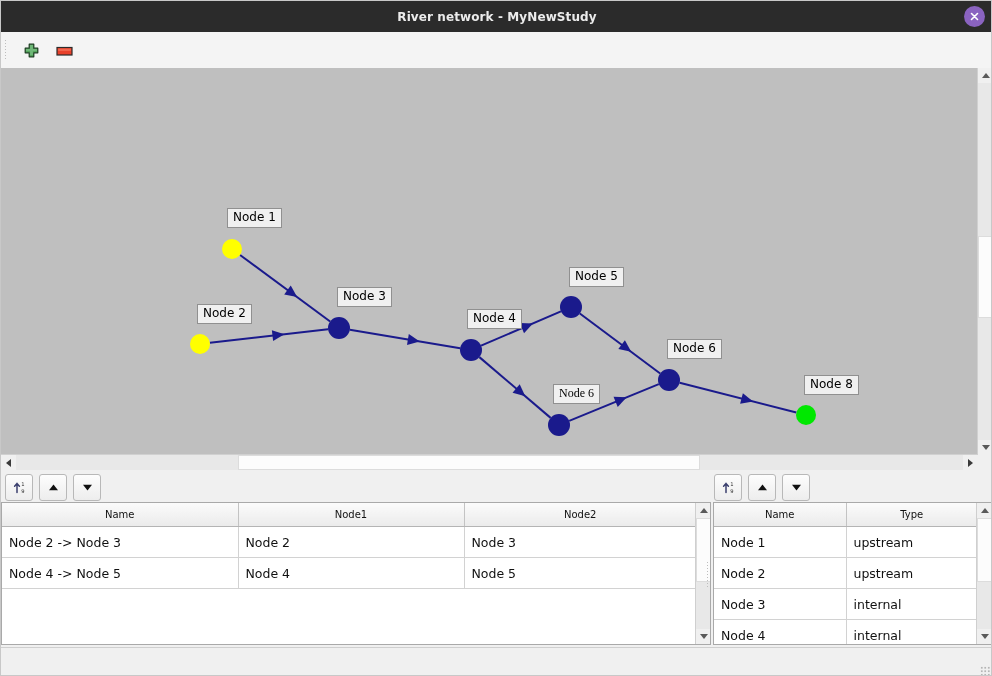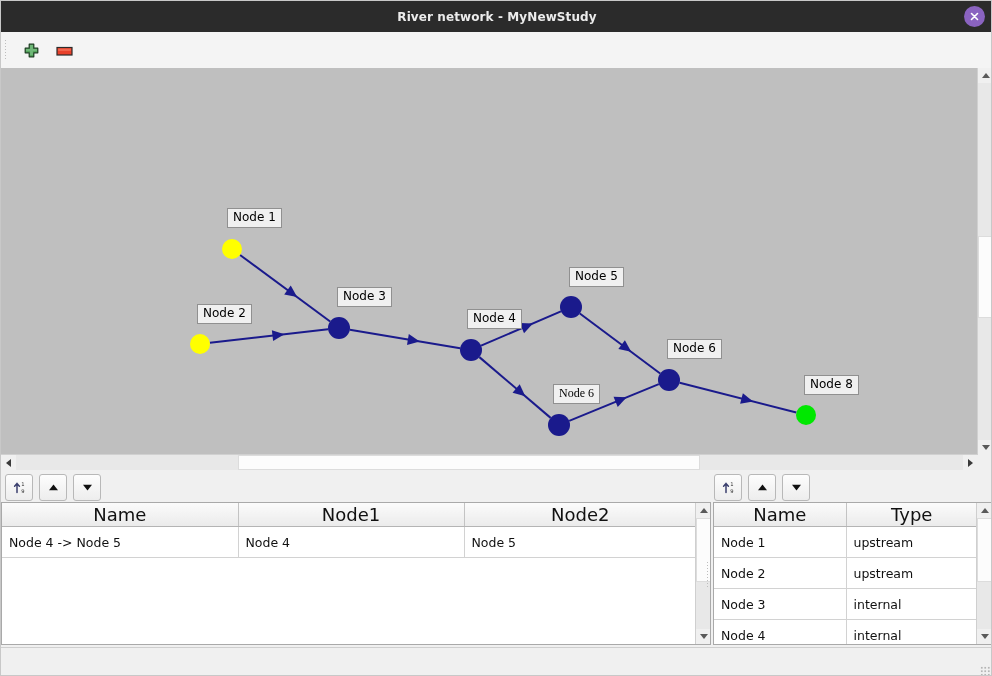--- a/index.html
+++ b/index.html
@@ -228,21 +228,21 @@
     table-layout: fixed;
     width: 100%;
     font-size: 12.5px;
   }
   table.grid th {
     height: 23px;
     background: linear-gradient(#fbfbfb, #ebebeb);
     border-right: 1px solid #c3c3c3;
     border-bottom: 1px solid #b4b4b4;
     font-weight: normal;
-    font-size: 18px;
+    font-size: 10px;
     color: #111;
     text-align: center;
     padding: 0;
   }
   table.grid td {
     height: 30px;
     border-right: 1px solid #d2d2d2;
     border-bottom: 1px solid #d2d2d2;
     padding: 0 0 0 7px;
     color: #111;
@@ -435,20 +435,25 @@
             </colgroup>
           <thead>
               <tr>
                 <th>Name</th>
                 <th>Node1</th>
                 <th>Node2</th>
               </tr>
             </thead>
           <tbody>
               <tr>
+                <td>Node 2 -&gt; Node 3</td>
+                <td>Node 2</td>
+                <td>Node 3</td>
+              </tr>
+              <tr>
                 <td>Node 4 -&gt; Node 5</td>
                 <td>Node 4</td>
                 <td>Node 5</td>
               </tr>
             </tbody>
         </table>
       </div>
       <div class="tbl-vscroll" style="left:693px; top:0;">
         <div class="sb-arrow" style="left:0; top:0;">
           <div class="tri tri-up"></div>

